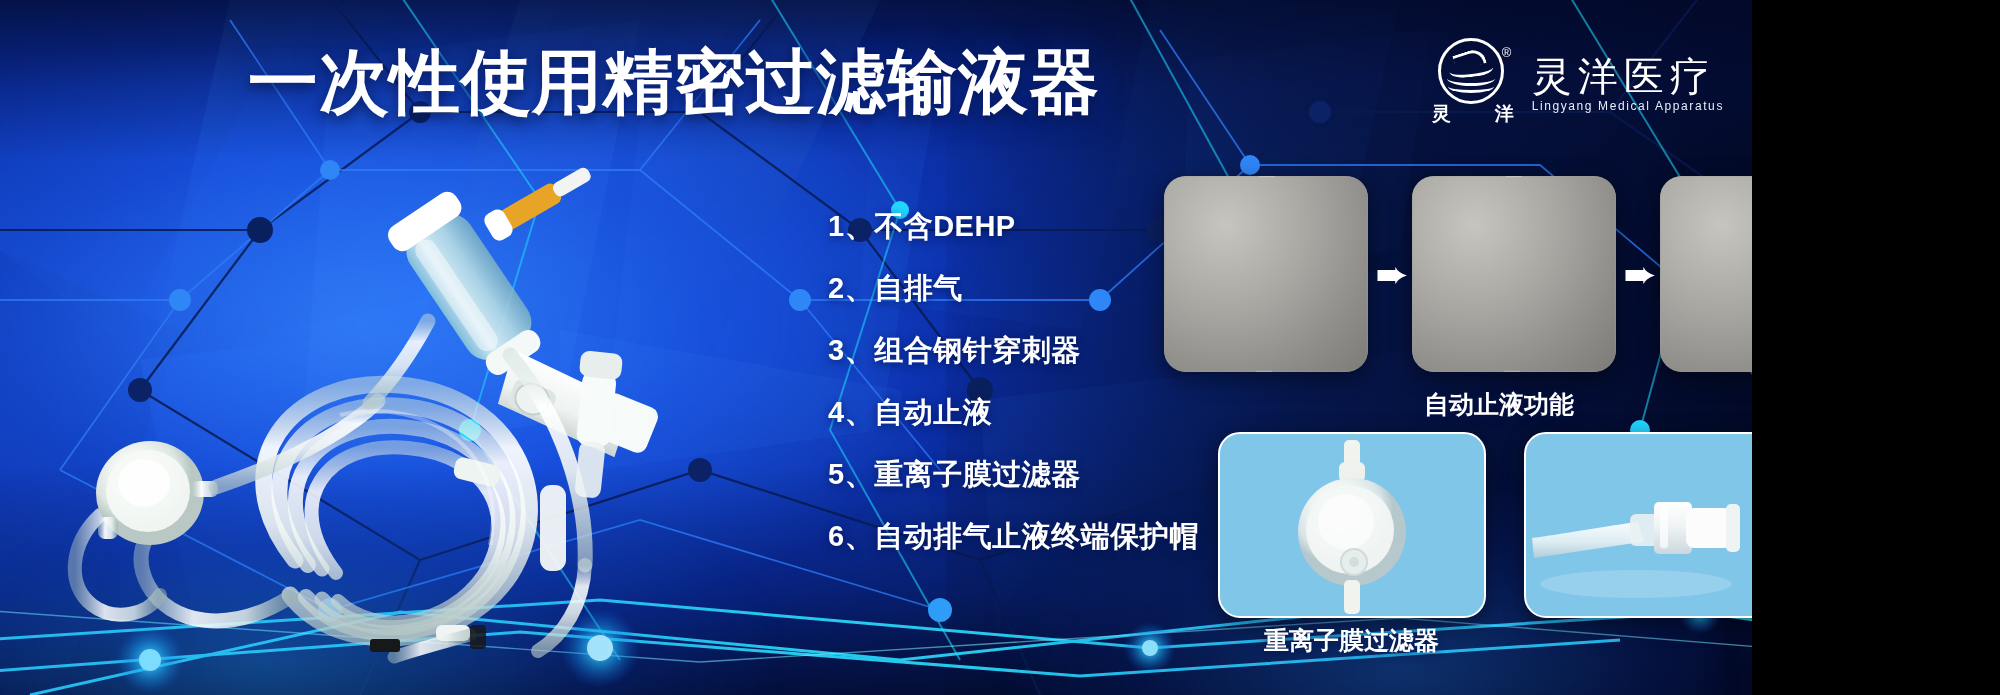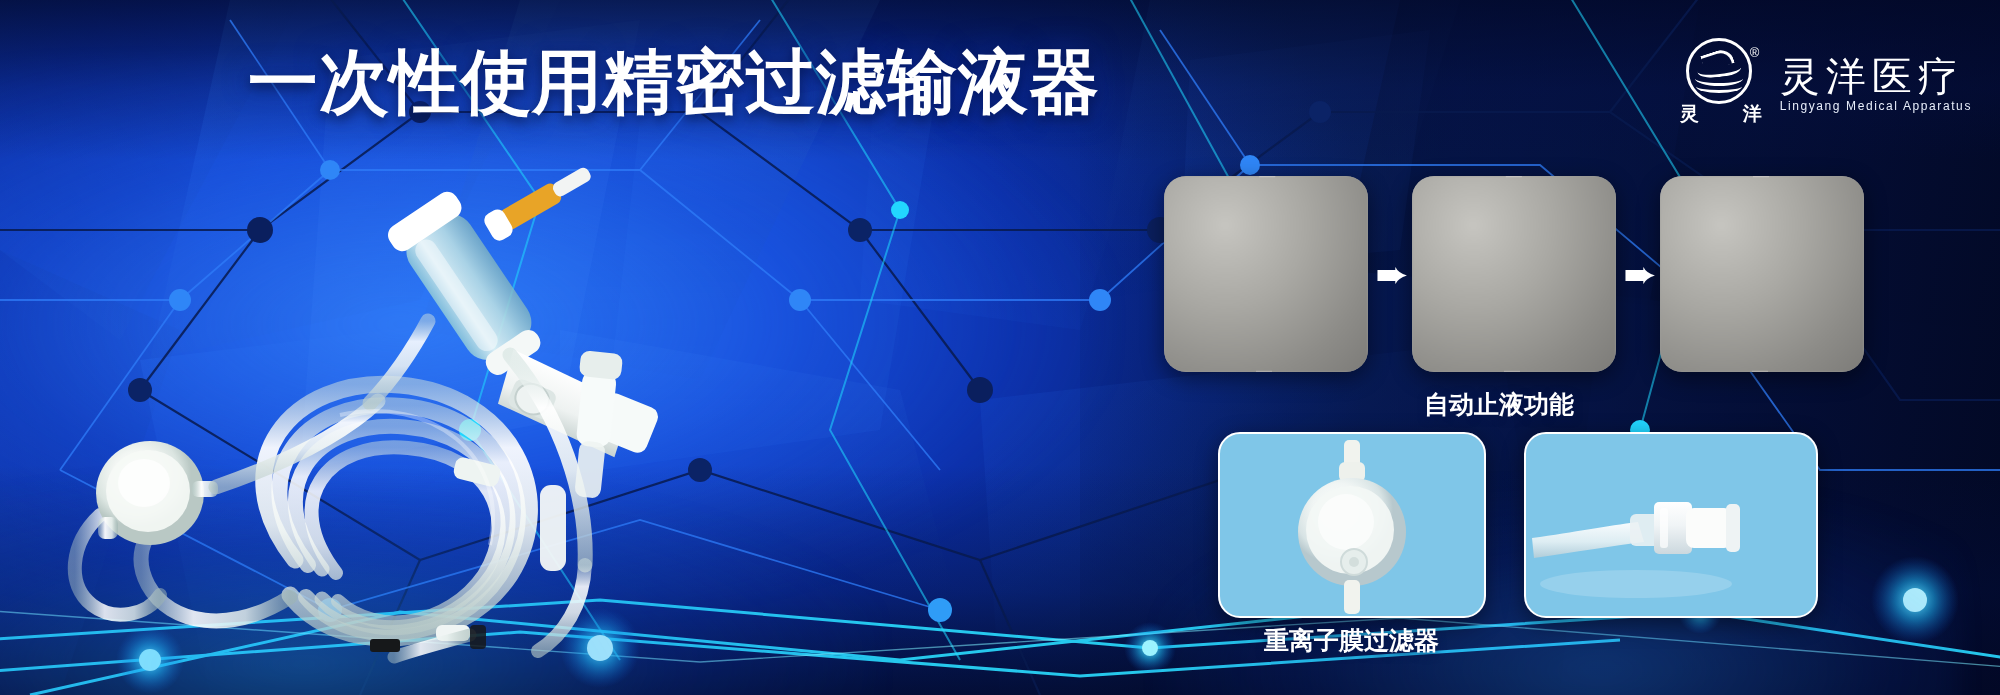--- a/index.html
+++ b/index.html
@@ -1,20 +1,20 @@
 <!DOCTYPE html>
 <html><head>
 <meta charset="utf-8">
 <style>
   html,body{margin:0;padding:0;background:#000;}
   body{font-family:"Liberation Sans","DejaVu Sans",sans-serif;}
 
   #banner{
     position:relative;
-    width:2000px;height:695px;
+    width:1752px;height:695px;
     overflow:hidden;
     background:#0a2a9e;
   }
 
   
   .bg-base{
     position:absolute;inset:0;
     background:
       radial-gradient(ellipse 900px 600px at 24% 42%, #1b63f0 0%, #1246d4 32%, #0b2ea8 60%, #07205f 100%),
       linear-gradient(105deg,#061a52 0%,#0b2f9c 18%,#1447cf 38%,#0f3ab8 58%,#0a2580 78%,#03103a 100%);
@@ -417,20 +417,28 @@
       <g fill="none" stroke="url(#tubeH)" stroke-linecap="round">
         <path d="M 430 470 C 400 478, 378 484, 354 492" stroke-width="13" opacity=".92"></path>
       </g>
       <rect x="330" y="474" width="30" height="13" rx="3" fill="#16181a"></rect>
       <rect x="430" y="460" width="16" height="24" rx="4" fill="#16181a" opacity=".85"></rect>
 
       <path d="M 300 250 C 390 230, 470 290, 450 380" fill="none" stroke="#ffffff" stroke-opacity=".35" stroke-width="4"></path>
     </svg>
   </div>
 
+  <div class="features">
+    <div class="feature">1、不含DEHP</div>
+    <div class="feature">2、自排气</div>
+    <div class="feature">3、组合钢针穿刺器</div>
+    <div class="feature">4、自动止液</div>
+    <div class="feature">5、重离子膜过滤器</div>
+    <div class="feature">6、自动排气止液终端保护帽</div>
+  </div>
 
   <div class="panel gray p1">
     <div class="ph">
       <div class="grayblur"></div>
       <svg width="204" height="196" viewBox="0 0 204 196">
         <g opacity=".95">
           <rect x="92" y="-6" width="16" height="60" rx="6" fill="#f6eef0" transform="rotate(8 100 24)"></rect>
           <rect x="86" y="44" width="26" height="22" rx="7" fill="#f4eaec" transform="rotate(8 99 55)"></rect>
           <path d="M78 62 C 62 86, 62 126, 80 150 L 110 154 C 122 126, 122 86, 110 58 Z" fill="#ff2f86" opacity=".92"></path>
           <path d="M88 60 C 76 86, 76 126, 90 150 L 112 152 C 120 126, 120 86, 110 58 Z" fill="#ff6fae" opacity=".55"></path>

